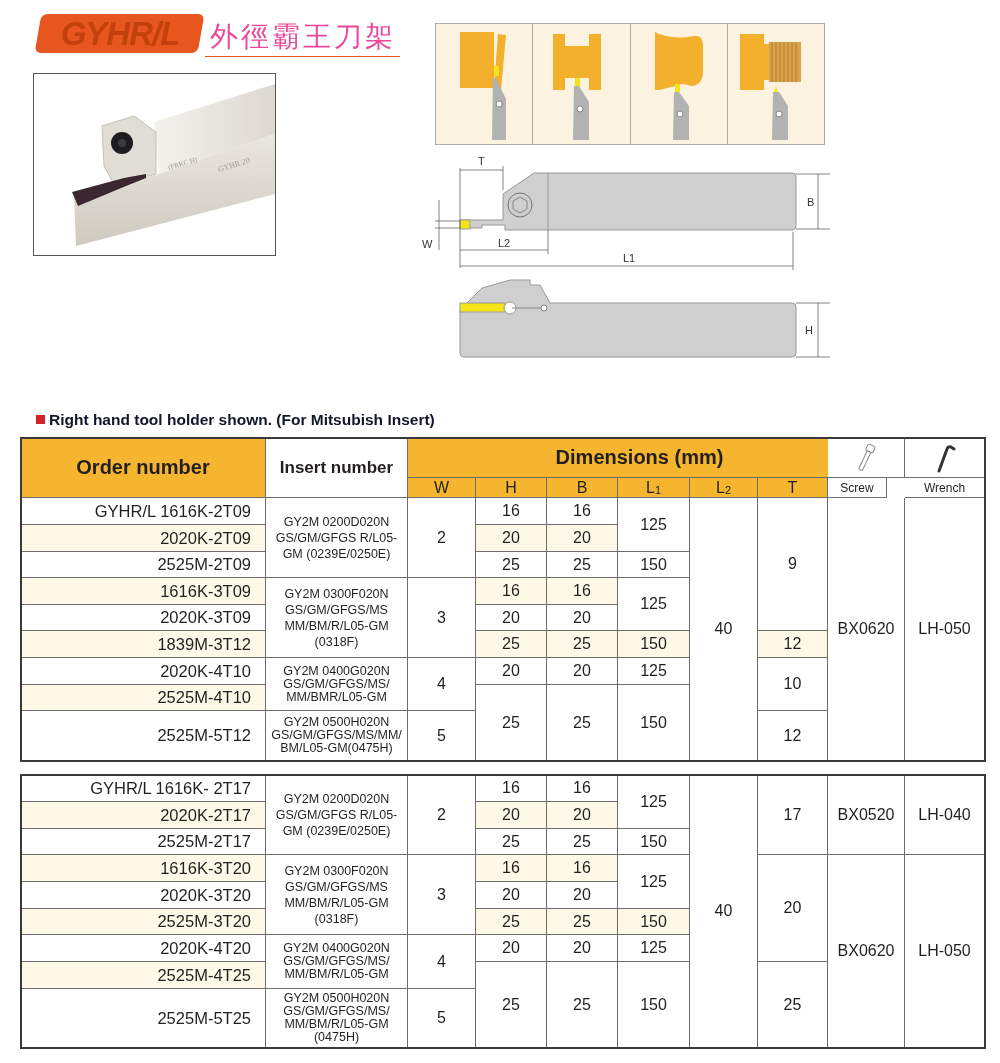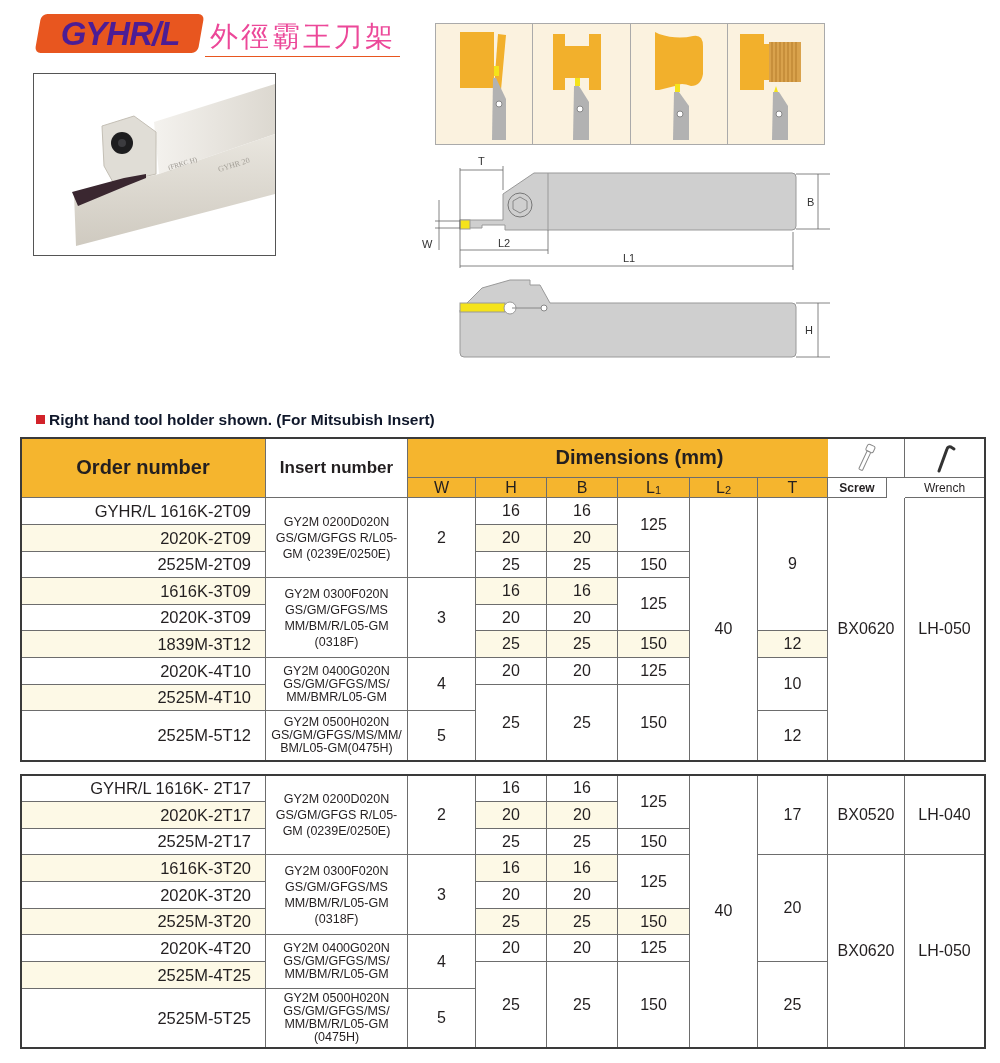--- a/index.html
+++ b/index.html
@@ -4,21 +4,21 @@
 <style>
   html, body { margin:0; padding:0; background:#ffffff; }
   body { width:1000px; height:1063px; position:relative; overflow:hidden;
          font-family:"Liberation Sans", sans-serif; color:#231f20; }
   .abs { position:absolute; }
 
   
   .brand-badge { left:38px; top:14px; width:163px; height:39px; background:#e8561f;
     transform:skewX(-10deg); border-radius:6px; }
   .brand-text { left:40px; top:14px; width:160px; height:39px; line-height:39px; text-align:center;
-    color:#4c1d95; font-weight:bold; font-style:italic; font-size:33px; letter-spacing:-1px;
+    color:#c2410c; font-weight:bold; font-style:italic; font-size:33px; letter-spacing:-1px;
     font-family:"Liberation Sans", sans-serif; }
   .brand-cn { left:210px; top:18px; font-size:28px; color:#ec4899; letter-spacing:3px;
     font-family:"DejaVu Sans", sans-serif; }
   .brand-line { left:205px; top:56px; width:195px; height:1px; background:#e8561f; }
 
   
   .photo { left:33px; top:73px; width:241px; height:181px; border:1px solid #555; background:#fff; overflow:hidden; }
 
   
   .ops { left:435px; top:23px; width:388px; height:120px; border:1px solid #aaa; background:#fbf2df; display:flex; }
@@ -189,21 +189,21 @@
           <rect x="6" y="1" width="8" height="7" rx="2"></rect>
           <rect x="8" y="8" width="4" height="20" rx="1"></rect>
         </g>
       </svg>
     </div>
     <div class="c " style="left: 905px; top: 438px; width: 80px; height: 40px;">
       <svg width="24" height="30" viewBox="0 0 24 30">
         <path d="M6,28 L14,6 Q15,3 18,4 L21,6" fill="none" stroke="#333" stroke-width="3" stroke-linecap="round"></path>
       </svg>
     </div>
-    <div class="c hdr-small" style="left: 828px; top: 478px; width: 59px; height: 20px; font-weight: bold;">Screw</div>
+    <div class="c hdr-small" style="left: 828px; top: 478px; width: 59px; height: 20px;">Screw</div>
     <div class="c hdr-small" style="left: 905px; top: 478px; width: 80px; height: 20px;">Wrench</div>
     <div class="c r" style="left: 21px; top: 498px; width: 245px; height: 27px;">GYHR/L 1616K-2T09</div>
     <div class="c r y" style="left: 21px; top: 525px; width: 245px; height: 27px;">2020K-2T09</div>
     <div class="c r" style="left: 21px; top: 552px; width: 245px; height: 26px;">2525M-2T09</div>
     <div class="c r y" style="left: 21px; top: 578px; width: 245px; height: 27px;">1616K-3T09</div>
     <div class="c r" style="left: 21px; top: 605px; width: 245px; height: 26px;">2020K-3T09</div>
     <div class="c r y" style="left: 21px; top: 631px; width: 245px; height: 27px;">1839M-3T12</div>
     <div class="c r" style="left: 21px; top: 658px; width: 245px; height: 27px;">2020K-4T10</div>
     <div class="c r y" style="left: 21px; top: 685px; width: 245px; height: 26px;">2525M-4T10</div>
     <div class="c r" style="left: 21px; top: 711px; width: 245px; height: 50px;">2525M-5T12</div>

